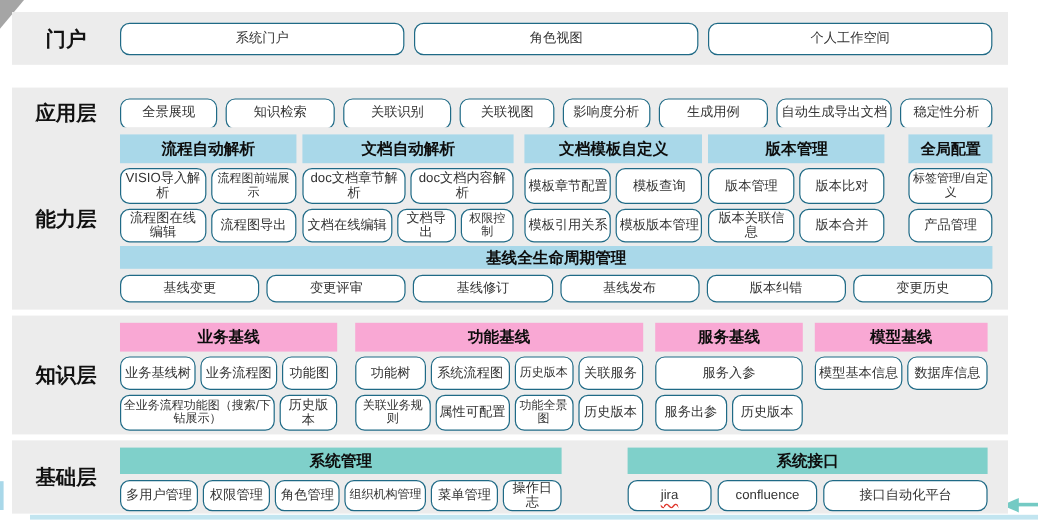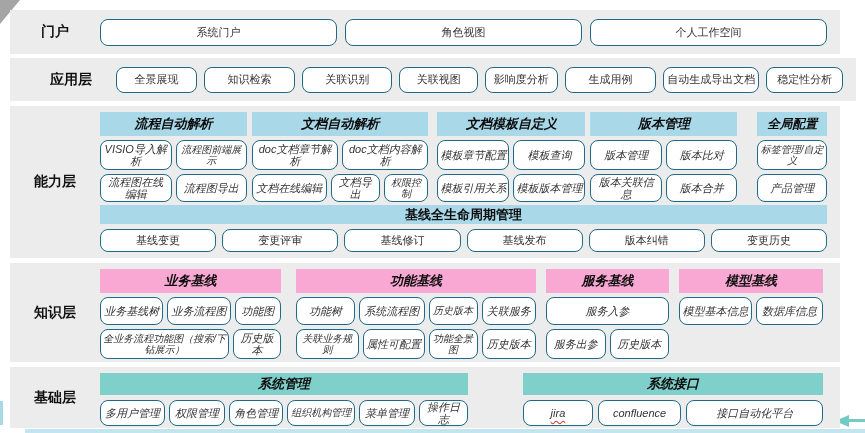--- a/index.html
+++ b/index.html
@@ -7,33 +7,33 @@
     width:865px;height:433px;position:relative;overflow:hidden;
     background:#ffffff;
     font-family:"Liberation Sans","DejaVu Sans",sans-serif;
     color:#222;
   }
   .layer-row{
     position:absolute;left:10px;width:830px;
     background:#ececec;display:flex;
   }
   #row-portal{top:10px;height:44px;}
-  #row-app{top:58px;height:43px;padding-left:16px;}
+  #row-app{top:73px;height:43px;}
   #row-cap{top:106px;height:152px;}
   #row-know{top:263px;height:99px;}
   #row-base{top:367px;height:61px;}
   .rowlabel{
     flex:0 0 90px;display:flex;align-items:center;justify-content:center;
-    font-weight:bold;font-size:14px;color:#111;
+    font-weight:bold;font-size:17px;color:#111;
   }
   .content{flex:1;padding:6px 13px 6px 0;min-width:0;}
   .hrow{display:flex;gap:8px;align-items:center;height:100%;}
   .col{display:flex;flex-direction:column;}
   .grp-row{display:flex;}
-  .grp{display:flex;flex-direction:column;gap:4px;font-style:italic;}
+  .grp{display:flex;flex-direction:column;gap:4px;}
   .brow{display:flex;gap:4px;}
   .btn{
     background:#fff;border:1.6px solid #1f6a86;border-radius:8px;
     display:flex;align-items:center;justify-content:center;text-align:center;
     font-size:11px;line-height:1.12;color:#333;
     padding:1px 2px;box-sizing:border-box;min-width:0;
   }
   .btn.small{font-size:10px;}
   .h30{height:30px;} .h28{height:28px;} .h27{height:27px;flex:1;} .h26{height:26px;}
   .appbtn{height:26px;}

